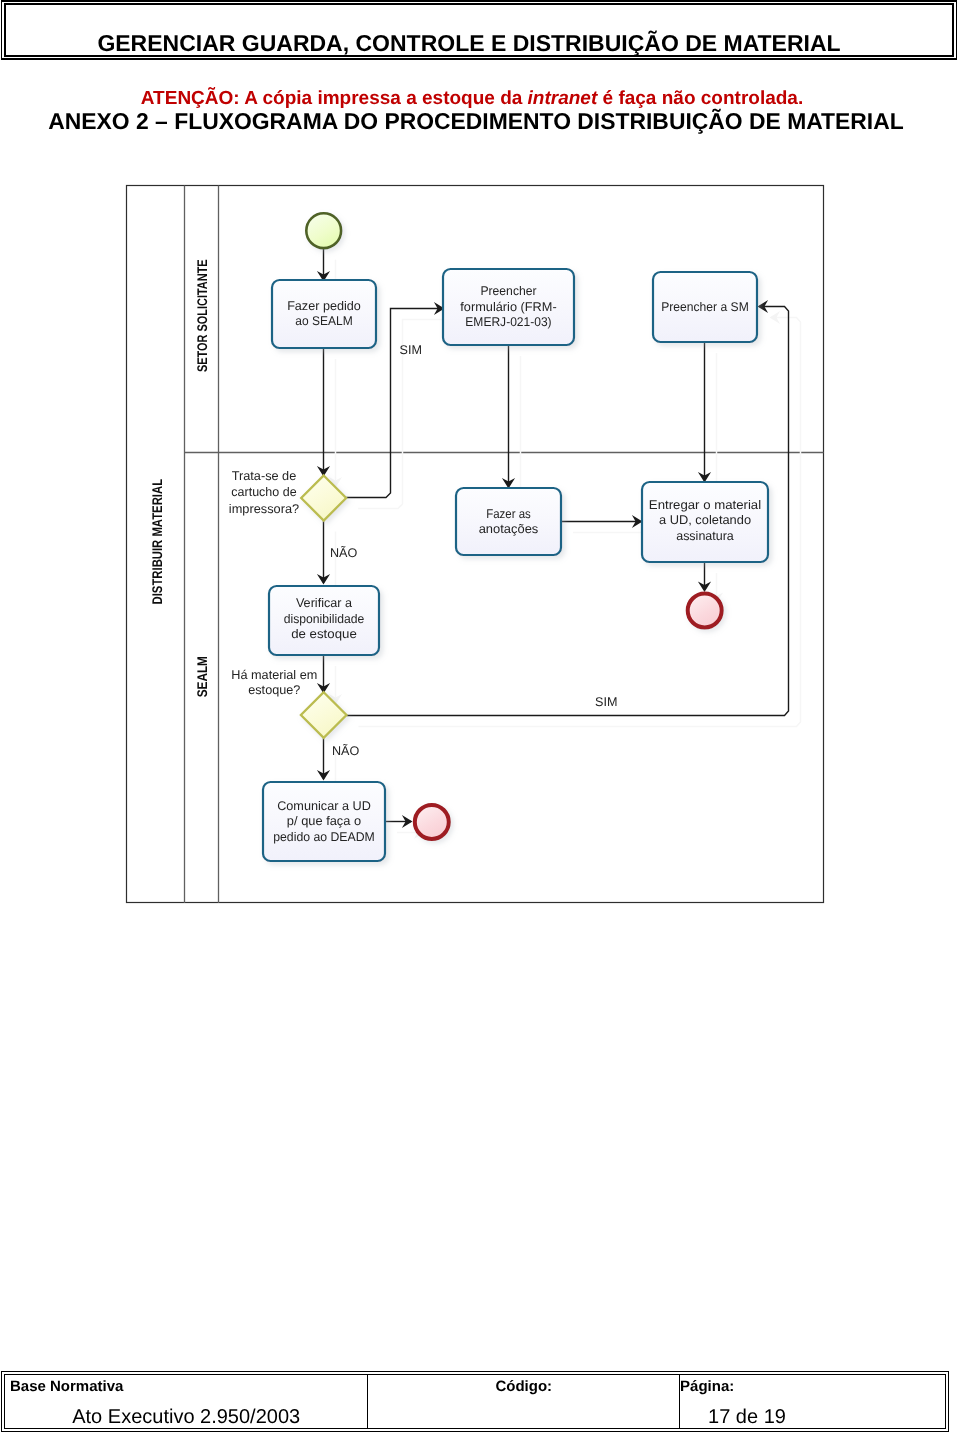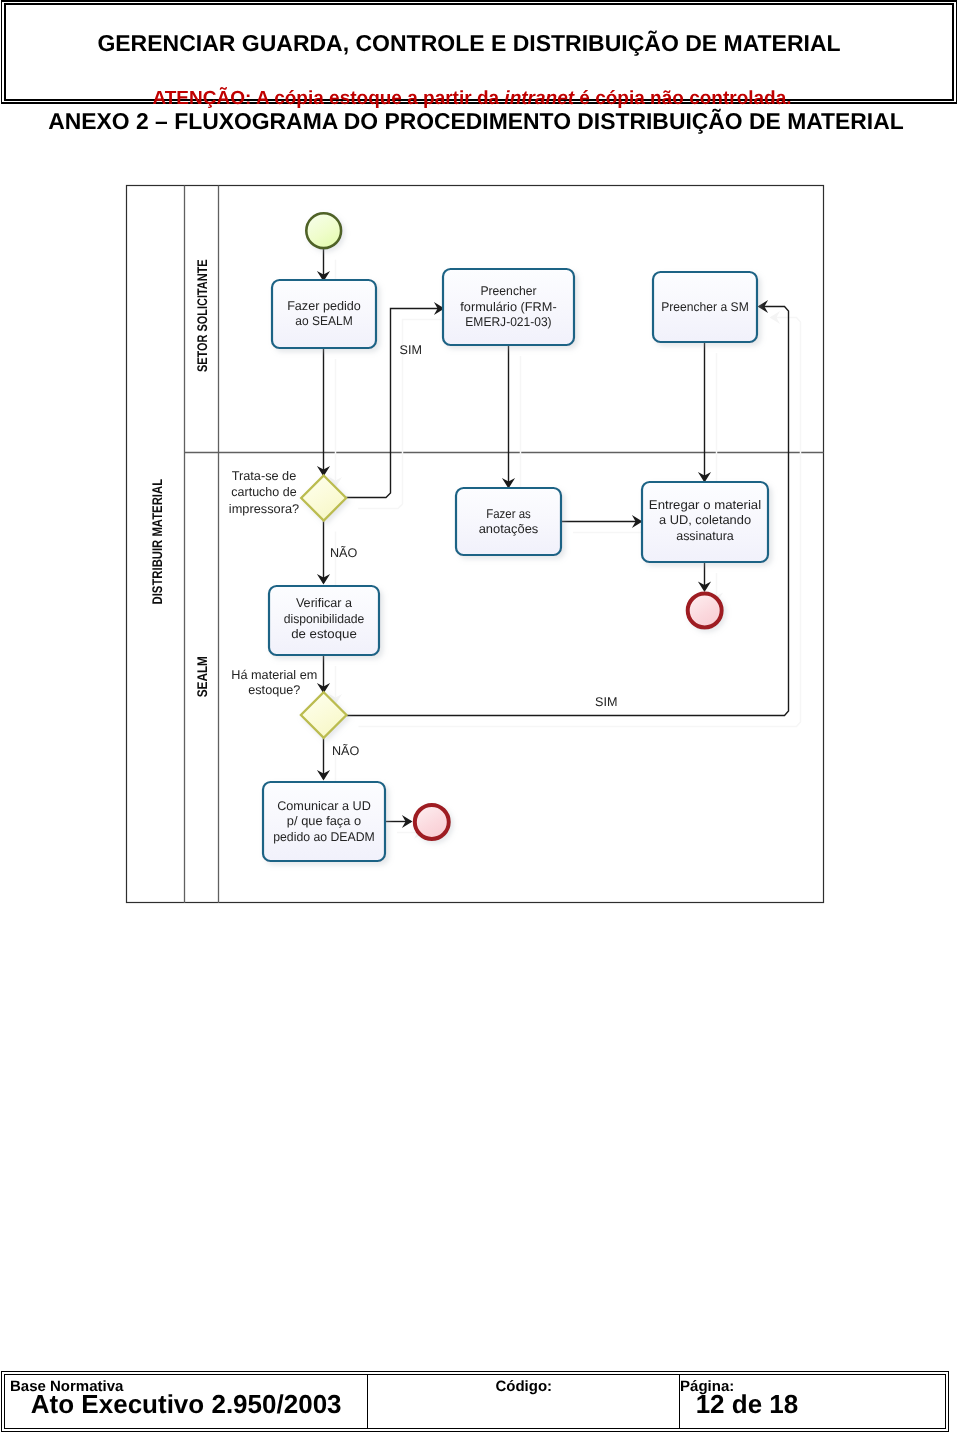--- a/index.html
+++ b/index.html
@@ -1,21 +1,21 @@
 <!DOCTYPE html>
 <html><head>
 <meta charset="utf-8">
 <style>
   html,body{margin:0;padding:0;background:#ffffff;}
   * { text-rendering:geometricPrecision; }
   body{width:960px;height:1435px;position:relative;overflow:hidden;
        font-family:"Liberation Sans",sans-serif;color:#000;
        -webkit-font-smoothing:antialiased;
        transform:translateZ(0);}
-  .hdr-outer{position:absolute;left:1px;top:0px;width:956px;height:104px;
+  .hdr-outer{position:absolute;left:1px;top:0px;width:956px;height:60px;
        border:1px solid #000;border-top-width:2px;border-bottom-width:2px;box-sizing:border-box;}
   .hdr-inner{position:absolute;left:2px;top:1px;right:2px;bottom:1px;
        border:2px solid #000;box-sizing:border-box;
        display:flex;align-items:center;justify-content:center;}
   .hdr-title{position:absolute;left:-6px;top:27px;width:938px;
        font-size:23px;font-weight:bold;letter-spacing:0px;
        text-align:center;line-height:1.0;}
   .notice{position:absolute;left:-3px;top:88.5px;width:950px;text-align:center;
        font-size:19px;font-weight:bold;color:#C00000;letter-spacing:0px;
        line-height:1.0;}
@@ -30,42 +30,42 @@
            fill:#0d0d0d;}
   .ftr-outer{position:absolute;left:1px;top:1371px;width:948px;height:61px;
        border:1px solid #000;box-sizing:border-box;}
   .ftr-inner{position:absolute;left:2px;top:2px;right:2px;bottom:2px;
        border:1px solid #000;box-sizing:border-box;display:flex;}
   .ftr-cell{position:relative;box-sizing:border-box;border-right:1px solid #000;
        display:flex;flex-direction:column;}
   .ftr-cell:last-child{border-right:none;}
   .ftr-label{font-size:15px;font-weight:bold;line-height:1.0;
        position:absolute;top:3.5px;left:0;width:100%;}
-  .ftr-value{font-size:26px;font-weight:bold;line-height:1.0;
-       position:absolute;top:16px;left:0;width:100%;}
+  .ftr-value{font-size:20px;font-weight:normal;line-height:1.0;
+       position:absolute;top:32px;left:0;width:100%;}
   .c0{width:363.4px;} .c1{width:311.7px;} .c2{width:132.9px;} .c3{width:133.8px;}
   .c0 .ftr-label{padding-left:5px;text-align:left;}
   .c0 .ftr-value{text-align:center;}
   .c1 .ftr-label{text-align:center;}
   .c1 .ftr-value{text-align:center;}
   .c2 .ftr-label{padding-left:5px;text-align:left;}
   .c2 .ftr-value{text-align:center;}
   .c3 .ftr-label{text-align:left;}
   .c3 .ftr-value{text-align:center;}
 </style>
 </head>
 <body>
 
 <div class="hdr-outer">
   <div class="hdr-inner">
     <div class="hdr-title">GERENCIAR GUARDA, CONTROLE E DISTRIBUIÇÃO DE MATERIAL</div>
   </div>
 </div>
 
-<div class="notice"><span>ATENÇÃO: A cópia estoque a partir da </span><i>intranet</i><span> é cópia não controlada.</span></div>
+<div class="notice"><span>ATENÇÃO: A cópia impressa a estoque da </span><i>intranet</i><span> é faça não controlada.</span></div>
 
 <div class="subtitle">ANEXO 2 – FLUXOGRAMA DO PROCEDIMENTO DISTRIBUIÇÃO DE MATERIAL</div>
 
 <svg class="diagram" width="960" height="1435" viewBox="0 0 960 1435">
   <defs>
     <linearGradient id="taskGrad" x1="0" y1="0" x2="0" y2="1">
       <stop offset="0%" stop-color="#fcfdff"></stop>
       <stop offset="45%" stop-color="#f8f8fd"></stop>
       <stop offset="100%" stop-color="#f1f1fb"></stop>
     </linearGradient>
@@ -229,16 +229,16 @@
   <div class="ftr-inner">
     <div class="ftr-cell c0">
       <div class="ftr-label">Base Normativa</div>
       <div class="ftr-value">Ato Executivo 2.950/2003</div>
     </div>
     <div class="ftr-cell c1">
       <div class="ftr-label">Código:</div>
     </div>
     <div class="ftr-cell c3">
       <div class="ftr-label">Página:</div>
-      <div class="ftr-value">12 de 18</div>
+      <div class="ftr-value">17 de 19</div>
     </div>
   </div>
 </div>
 
 </body></html>

